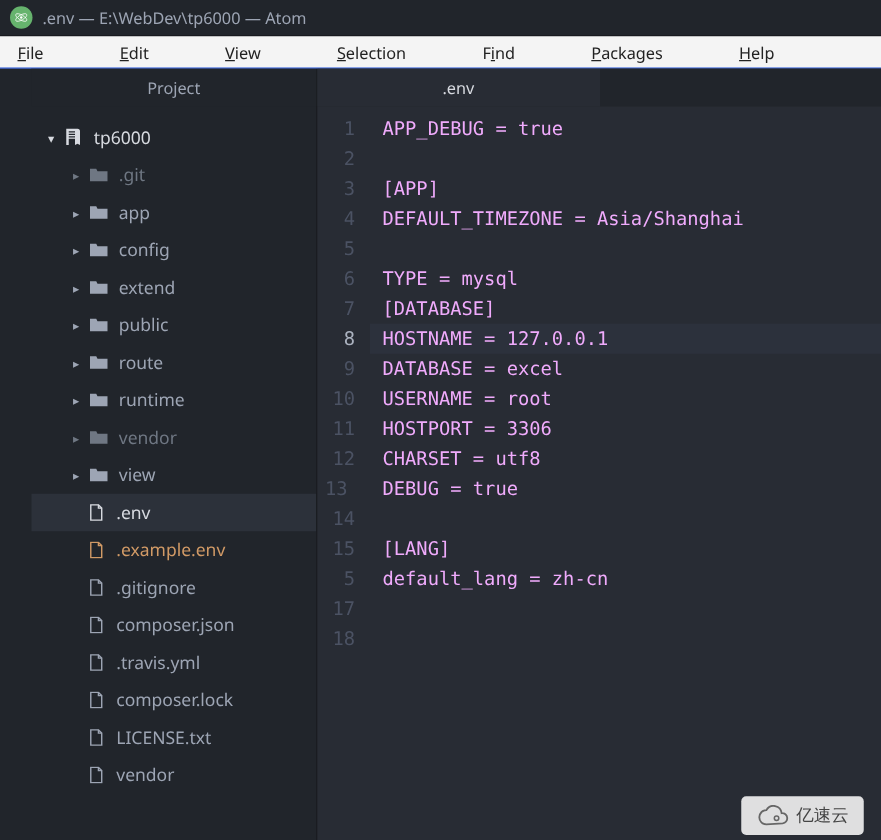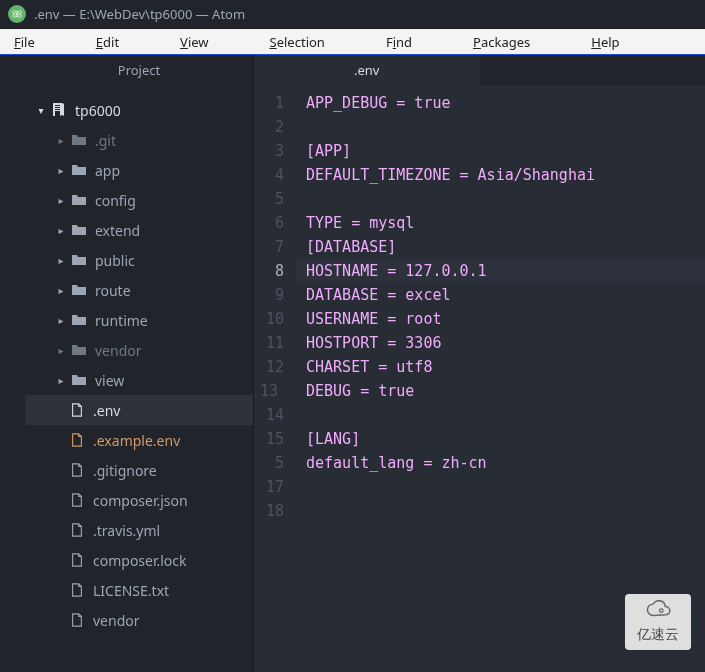--- a/index.html
+++ b/index.html
@@ -25,21 +25,21 @@
     .editor-side { flex: 1; display: flex; flex-direction: column; background: #282c34; }
     .tab-bar { height: 30px; background: #21252b; display: flex; align-items: stretch; }
     .tab { flex: 1; max-width: 320px; display: flex; align-items: center; justify-content: center; background: #282c34; color: #d7dae0; font-size: 13px; }
     .tab-spacer { flex: 1; background: #21252b; }
     .editor { flex: 1; display: flex; font-family: Menlo, Consolas, "DejaVu Sans Mono", monospace; font-size: 15px; line-height: 24px; padding-top: 6px; }
     .gutter { width: 42px; text-align: right; color: #4b5263; padding-right: 12px; user-select: none; }
     .gutter .hl { color: #abb2bf; }
     .code { flex: 1; position: relative; }
     .code-line { height: 24px; padding-left: 10px; white-space: pre; color: #f0abfc; }
     .code-line.hl { background: #2c313c; }
-    .watermark { position: absolute; right: 14px; bottom: 22px; background: rgba(255,255,255,0.85); color: #444; padding: 6px 12px; border-radius: 4px; font-size: 14px; display: flex; align-items: center; gap: 6px; flex-direction: column; }
+    .watermark { position: absolute; right: 14px; bottom: 4px; background: rgba(255,255,255,0.85); color: #444; padding: 6px 12px; border-radius: 4px; font-size: 14px; display: flex; align-items: center; gap: 6px; }
     .watermark .cloud { width: 26px; height: 18px; }
     .ind-0 { padding-left: 10px; }
     .ind-1 { padding-left: 30px; }
     .ind-2 { padding-left: 44px; }
   </style>
 </head>
 <body>
 
 <div class="title-bar">
   <span class="app-icon">

